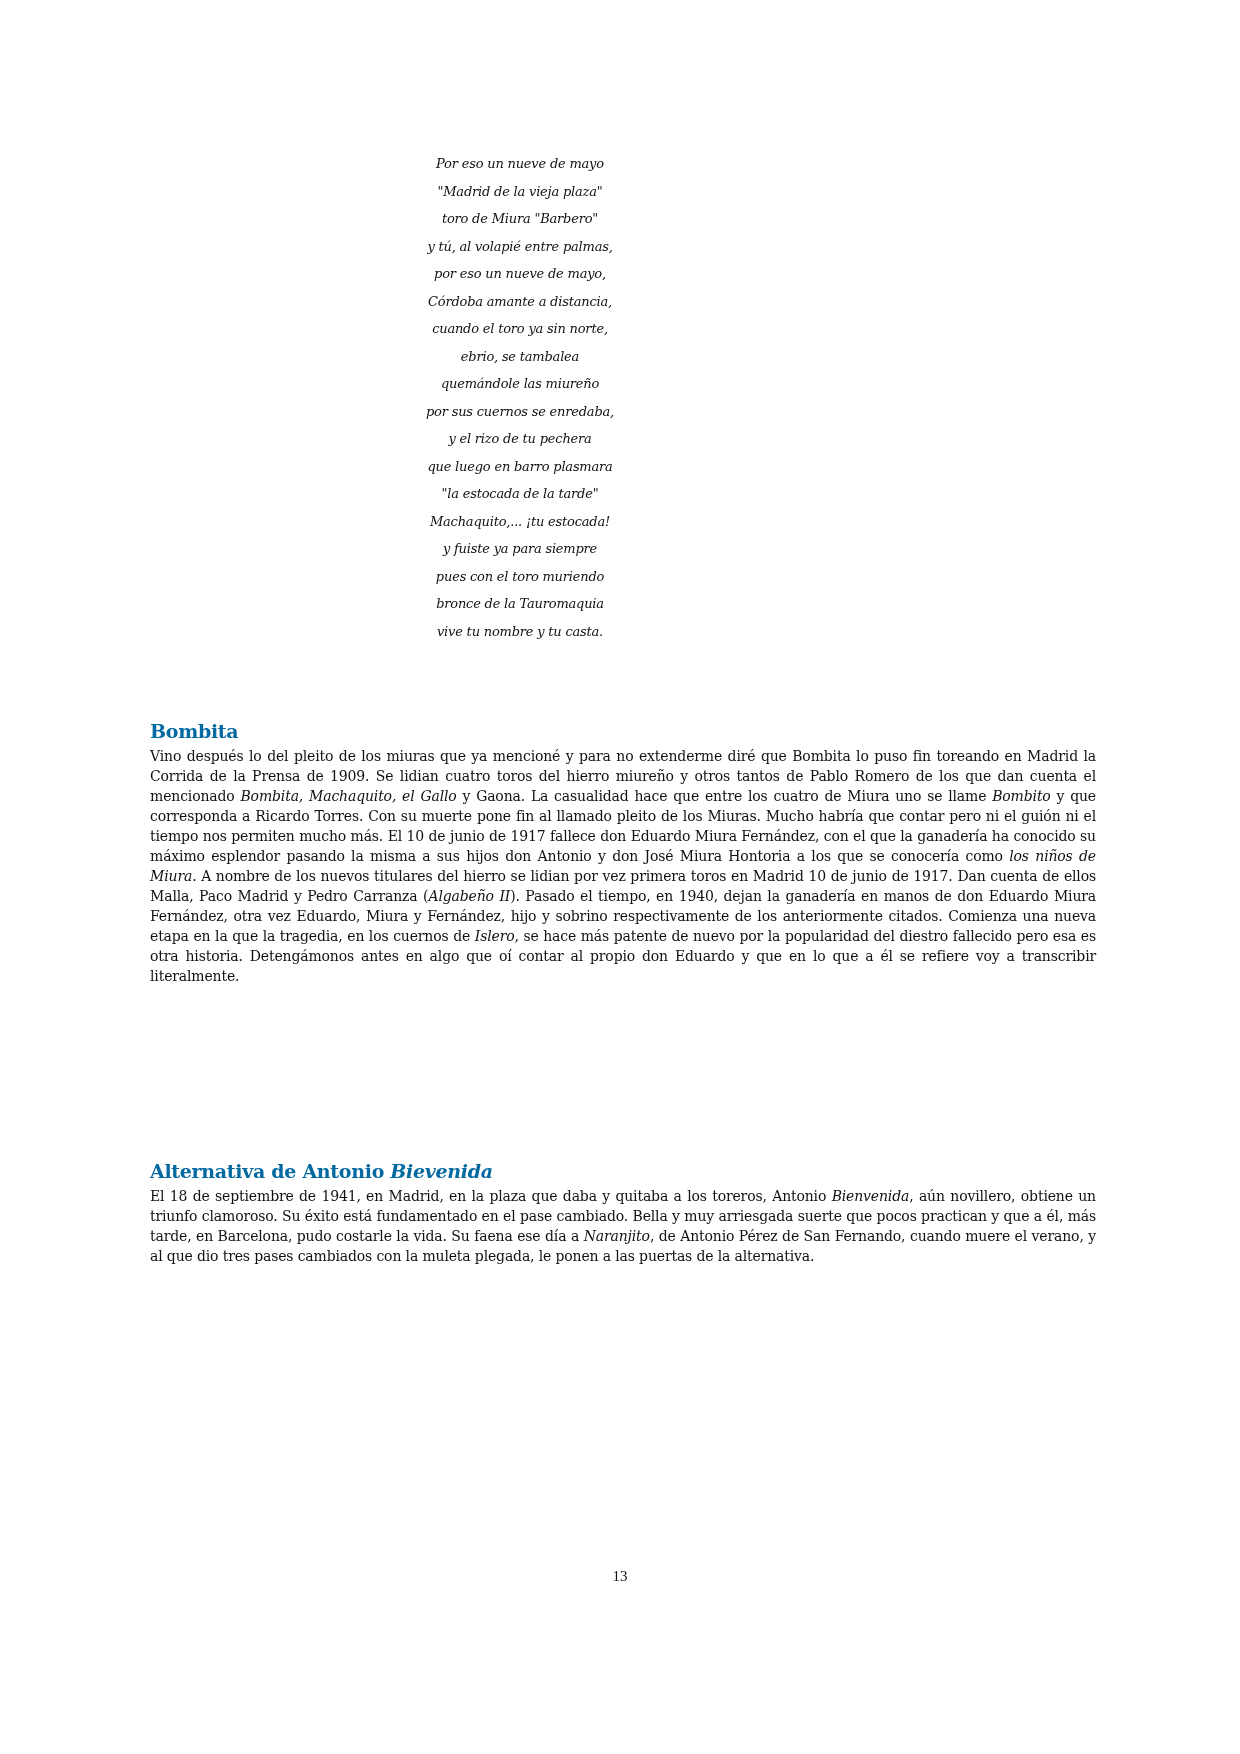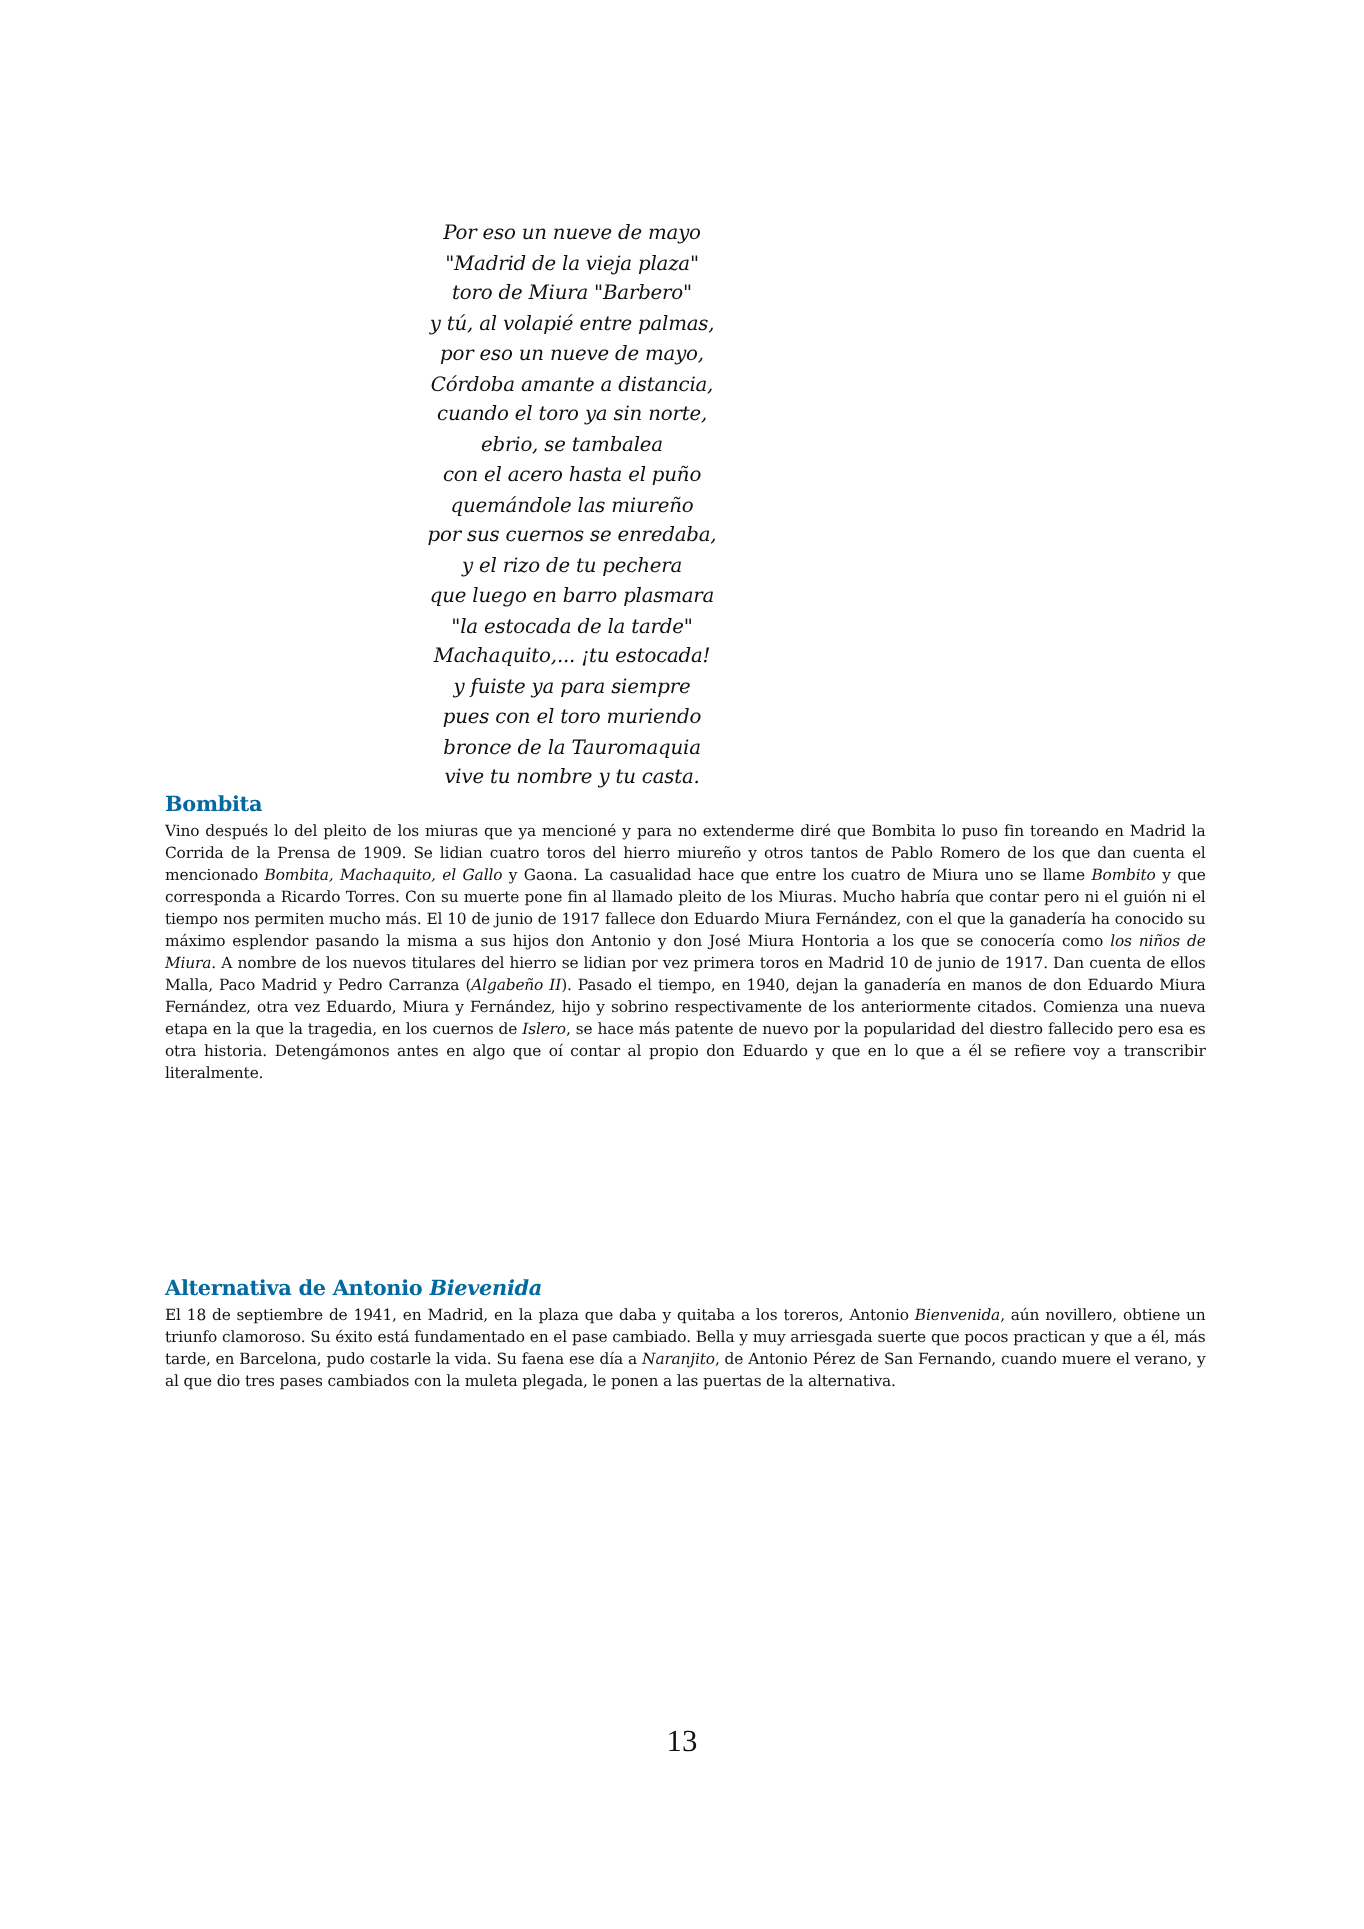--- a/index.html
+++ b/index.html
@@ -4,54 +4,52 @@
   <style>
     html, body { margin: 0; padding: 0; background: #ffffff; }
     body {
       width: 1240px; height: 1754px; position: relative; overflow: hidden;
       font-family: "DejaVu Serif", "Liberation Serif", serif;
       color: #111111;
     }
     .poem {
       position: absolute; left: 0; top: 150px; width: 1040px;
       text-align: center; font-style: italic;
-      font-size: 18px; line-height: 27.5px;
+      font-size: 13px; line-height: 27.5px;
       letter-spacing: -0.2px;
-      margin-top: 48px;
     }
     .poem-line { display: block; }
     .section { position: absolute; left: 150px; width: 946px; }
     .section-heading {
       color: #0369a1; font-weight: bold; font-size: 19px; line-height: 27.5px;
       letter-spacing: -0.3px;
     }
     .section-heading em { font-weight: bold; }
     .section-body {
       font-size: 14px; line-height: 20px; text-align: justify;
       letter-spacing: -0.15px;
     }
     .section-body em { font-style: italic; }
     .page-number {
       position: absolute; left: 0; width: 1240px; top: 1568px;
-      text-align: center; font-family: "Liberation Serif", serif; font-size: 28px;
+      text-align: center; font-family: "Liberation Serif", serif; font-size: 15px;
     }
   </style>
 </head>
 <body>
 
 <div class="poem" id="poem">
     <span class="poem-line">Por eso un nueve de mayo</span>
     <span class="poem-line">"Madrid de la vieja plaza"</span>
     <span class="poem-line">toro de Miura "Barbero"</span>
     <span class="poem-line">y tú, al volapié entre palmas,</span>
     <span class="poem-line">por eso un nueve de mayo,</span>
     <span class="poem-line">Córdoba amante a distancia,</span>
     <span class="poem-line">cuando el toro ya sin norte,</span>
     <span class="poem-line">ebrio, se tambalea</span>
-    <span class="poem-line">con el acero hasta el puño</span>
     <span class="poem-line">quemándole las miureño</span>
     <span class="poem-line">por sus cuernos se enredaba,</span>
     <span class="poem-line">y el rizo de tu pechera</span>
     <span class="poem-line">que luego en barro plasmara</span>
     <span class="poem-line">"la estocada de la tarde"</span>
     <span class="poem-line">Machaquito,... ¡tu estocada!</span>
     <span class="poem-line">y fuiste ya para siempre</span>
     <span class="poem-line">pues con el toro muriendo</span>
     <span class="poem-line">bronce de la Tauromaquia</span>
     <span class="poem-line">vive tu nombre y tu casta.</span>

